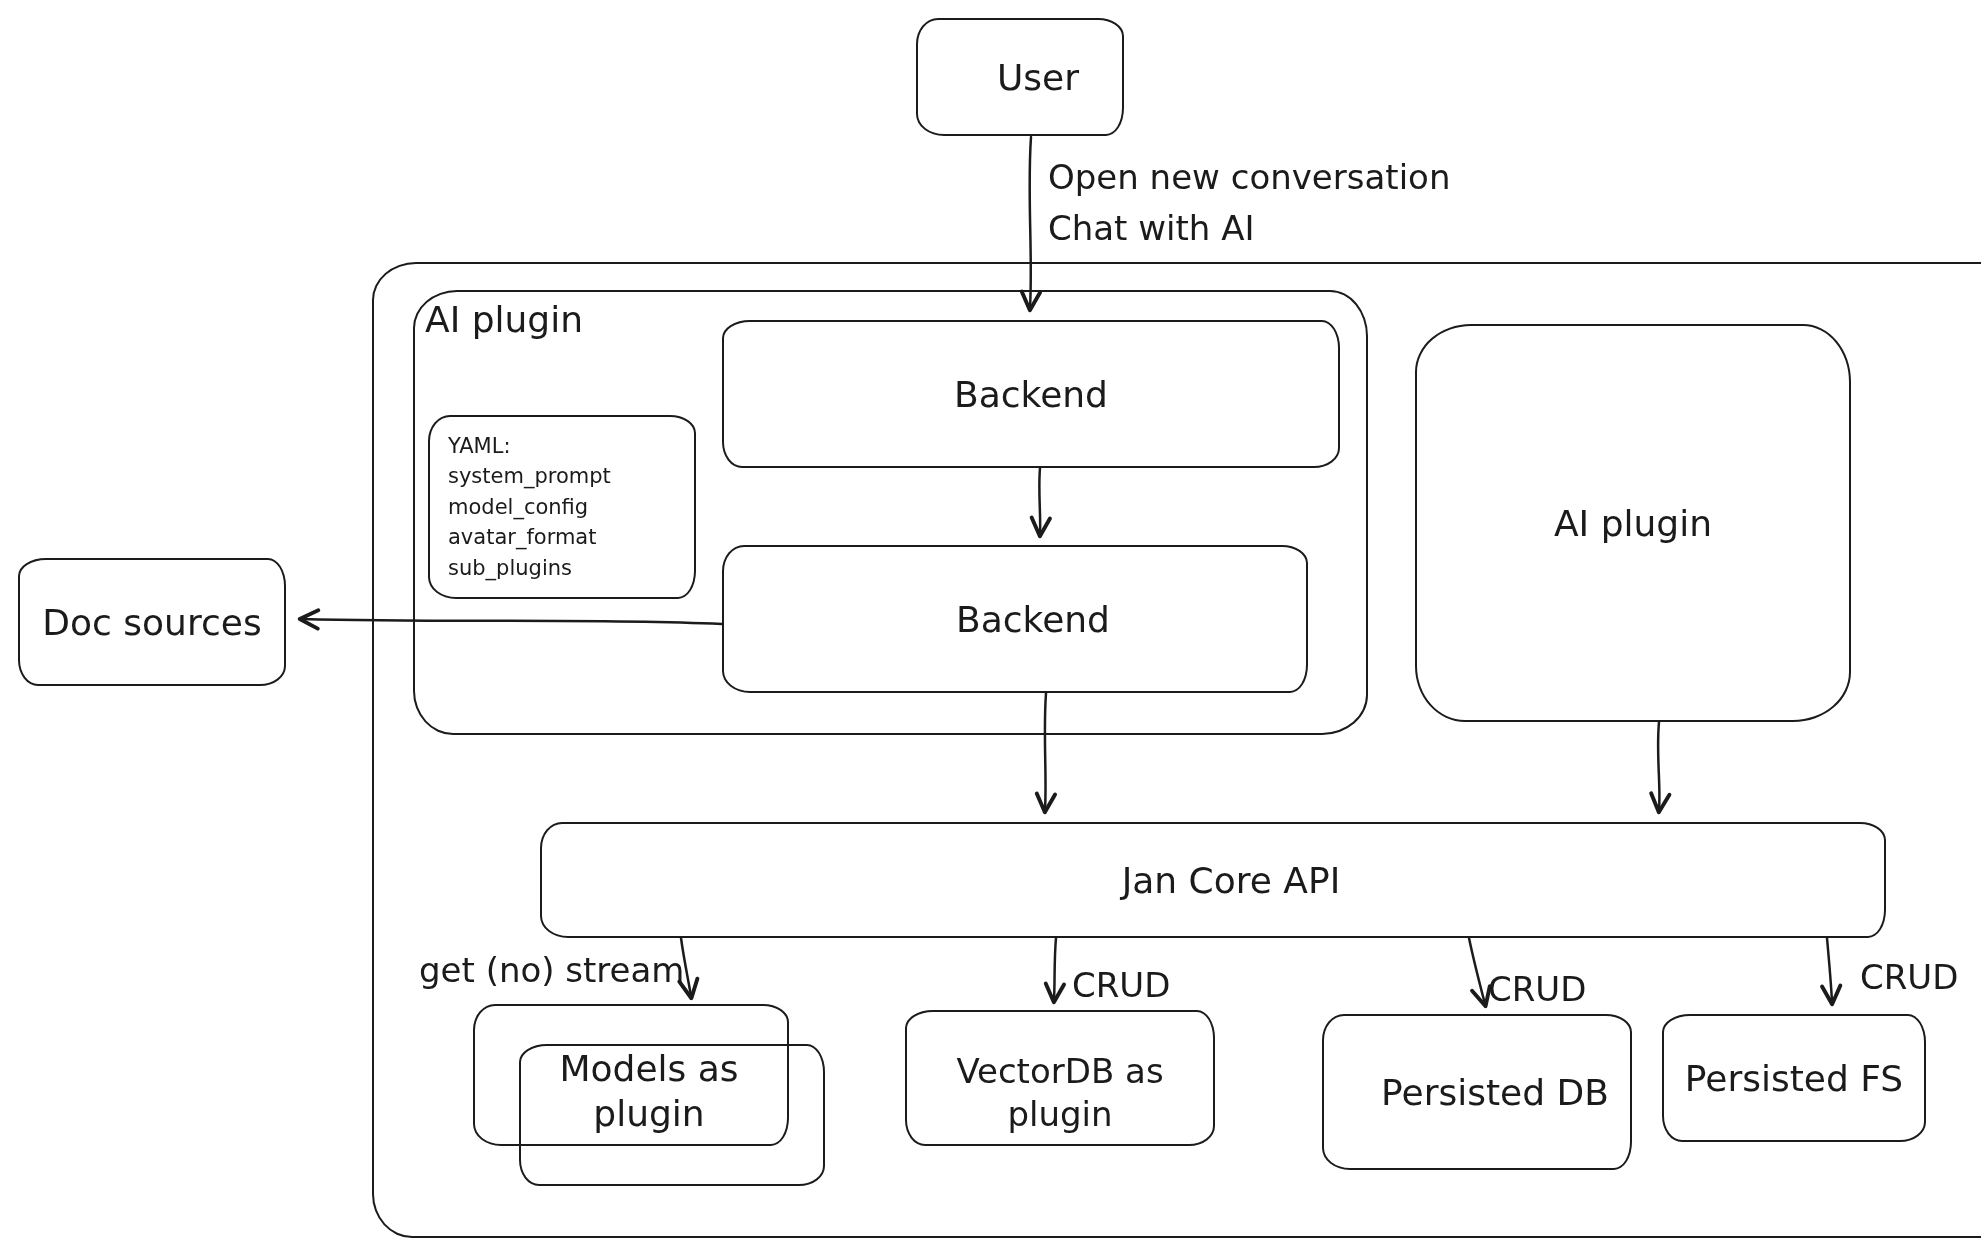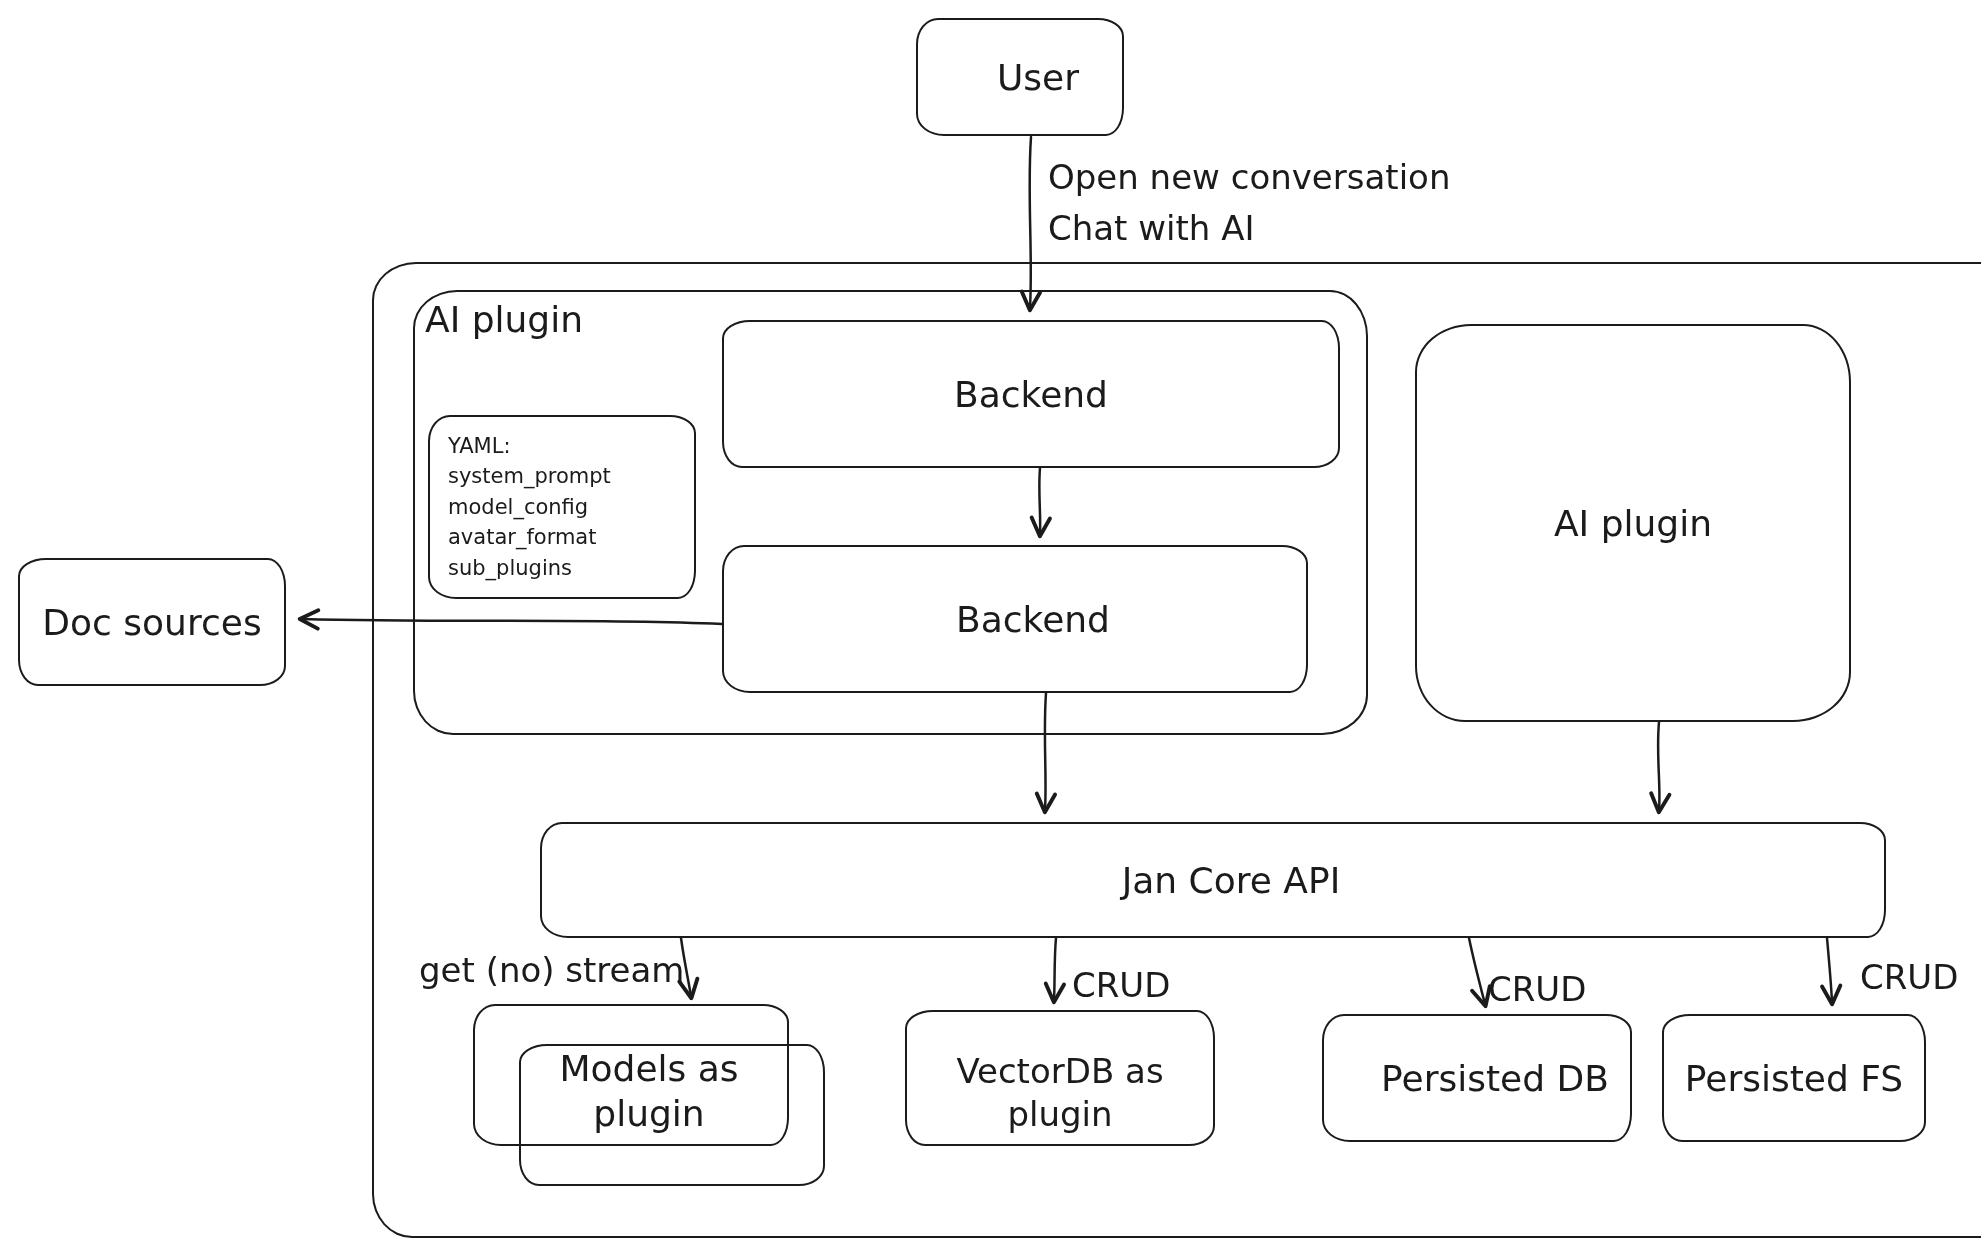--- a/index.html
+++ b/index.html
@@ -114,21 +114,21 @@
   <div style="position:absolute; left:473px; top:1004px; width:352px; height:182px;">
     <div class="sub-box r-a" style="left:0; top:0; width:316px; height:142px;"></div>
     <div class="sub-box r-b" style="left:46px; top:40px; width:306px; height:142px;"></div>
     <div class="node-label" style="position:absolute; left:30px; top:42px; width:292px; text-align:center;">Models as plugin</div>
   </div>
 
   <div class="node leaf r-b" style="left:905px; top:1010px; width:310px; height:136px; padding:0 24px;">
     <div class="node-label" style="font-size:34px;margin-top:29px;">VectorDB as plugin</div>
   </div>
 
-  <div class="node leaf r-a" style="left:1322px; top:1014px; width:310px; height:128px;">
+  <div class="node leaf r-a" style="left:1322px; top:1014px; width:310px; height:156px;">
     <div class="node-label">Persisted DB</div>
   </div>
 
   <div class="node leaf r-b" style="left:1662px; top:1014px; width:264px; height:128px;">
     <div class="node-label">Persisted FS</div>
   </div>
 
   <svg id="edges" width="1981" height="1246" viewBox="0 0 1981 1246">
     <defs>
       <marker id="arrow" viewBox="0 0 12 12" refX="9" refY="6" markerWidth="11" markerHeight="11" orient="auto-start-reverse">

